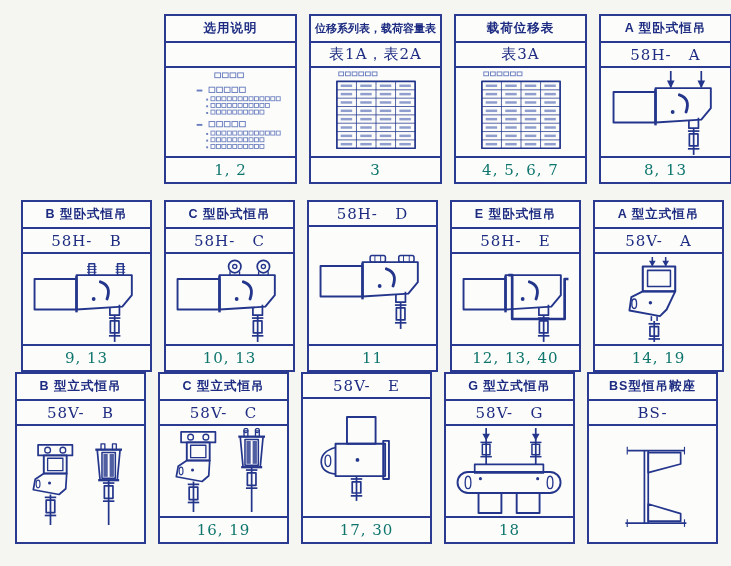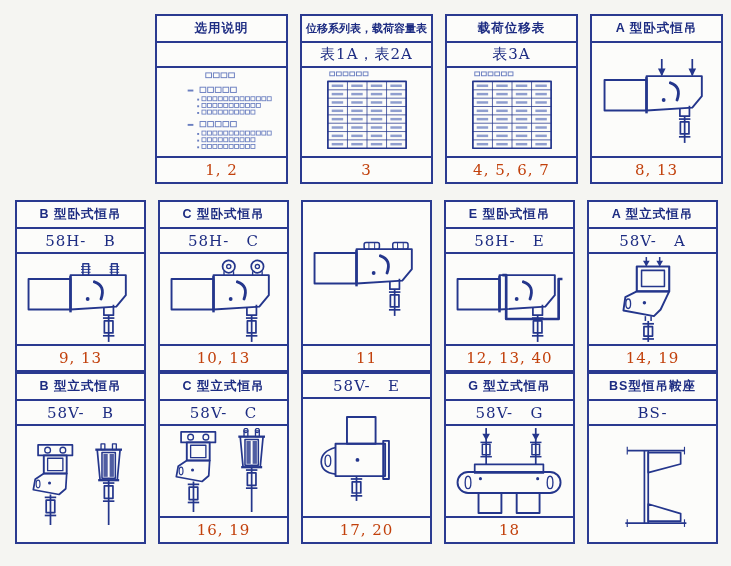--- a/index.html
+++ b/index.html
@@ -28,27 +28,27 @@
     height:25px;box-sizing:border-box;border-bottom:2px solid #2a3a90;
     display:flex;align-items:center;justify-content:center;
     font-family:"DejaVu Serif","Liberation Serif",serif;
     font-size:15px;color:#1d2c82;white-space:pre;letter-spacing:1px;
   }
   .body{flex:1;display:flex;align-items:center;justify-content:center;overflow:hidden;}
   .footer{
     height:26px;box-sizing:border-box;border-top:2px solid #2a3a90;
     display:flex;align-items:center;justify-content:center;
     font-family:"DejaVu Serif","Liberation Serif",serif;
-    font-size:15px;color:#c2410c;letter-spacing:1px;white-space:pre;
+    font-size:15px;color:#0f766e;letter-spacing:1px;white-space:pre;
   }
 </style>
 </head>
 <body>
 
-<div class="row r1" style="left:155px;top:14px;">
+<div class="row r1" style="left:164px;top:14px;">
   <div class="card">
     <div class="title">选用说明</div>
     <div class="subtitle"></div>
     <div class="body">
         <svg viewBox="0 0 130 90" width="124" height="86">
           <rect x="48" y="4" width="6" height="5" stroke="#6b7fc0" stroke-width="1" fill="none"></rect>
           <rect x="56" y="4" width="6" height="5" stroke="#6b7fc0" stroke-width="1" fill="none"></rect>
           <rect x="64" y="4" width="6" height="5" stroke="#6b7fc0" stroke-width="1" fill="none"></rect>
           <rect x="72" y="4" width="6" height="5" stroke="#6b7fc0" stroke-width="1" fill="none"></rect>
           <rect x="29" y="21.5" width="6" height="2" fill="#6b7fc0"></rect>
@@ -251,20 +251,21 @@
           <rect x="28" y="77.45" width="12" height="2.6" fill="#6b7fc0" opacity="0.75"></rect>
           <rect x="48.5" y="77.45" width="12" height="2.6" fill="#6b7fc0" opacity="0.75"></rect>
           <rect x="69" y="77.45" width="12" height="2.6" fill="#6b7fc0" opacity="0.75"></rect>
           <rect x="89.5" y="77.45" width="12" height="2.6" fill="#6b7fc0" opacity="0.75"></rect>
         </svg>
       </div>
     <div class="footer">4, 5, 6, 7</div>
   </div>
   <div class="card">
     <div class="title">A 型卧式恒吊</div>
+    <div class="subtitle">58H-   A</div>
     <div class="body">
         <svg viewBox="0 0 130 90" width="124" height="86">
           <rect x="10" y="24" width="44" height="32" stroke="#24368c" stroke-width="2" fill="none" stroke-linejoin="round"></rect>
           <line x1="54" y1="21" x2="54" y2="59" stroke="#24368c" stroke-width="2.6" fill="none" stroke-linejoin="round"></line>
           <polygon points="54,20 112,20 112,41 102,53 54,56" stroke="#24368c" stroke-width="2" fill="none" stroke-linejoin="round"></polygon>
           <path d="M 79,27 q 12,4 7,18" stroke="#24368c" stroke-width="3" fill="none" stroke-linejoin="round" stroke-linecap="round"></path>
           <circle cx="72" cy="45" r="2" fill="#24368c"></circle>
           <polyline points="89,54 89,62 99,62 99,51" stroke="#24368c" stroke-width="1.8" fill="none" stroke-linejoin="round"></polyline>
           <line x1="94" y1="62" x2="94" y2="90" stroke="#24368c" stroke-width="1.8" fill="none" stroke-linejoin="round"></line>
           <line x1="88" y1="65" x2="100" y2="65" stroke="#24368c" stroke-width="1.8" fill="none" stroke-linejoin="round"></line>
@@ -273,21 +274,21 @@
           <line x1="70" y1="2" x2="70" y2="19" stroke="#24368c" stroke-width="1.8" fill="none" stroke-linejoin="round"></line>
           <polygon points="66,12 74,12 70,20" fill="#24368c"></polygon>
           <line x1="102" y1="2" x2="102" y2="19" stroke="#24368c" stroke-width="1.8" fill="none" stroke-linejoin="round"></line>
           <polygon points="98,12 106,12 102,20" fill="#24368c"></polygon>
         </svg>
       </div>
     <div class="footer">8, 13</div>
   </div>
 </div>
 
-<div class="row r2" style="left:15px;top:200px;">
+<div class="row r2" style="left:21px;top:200px;">
   <div class="card">
     <div class="title">B 型卧式恒吊</div>
     <div class="subtitle">58H-   B</div>
     <div class="body">
         <svg viewBox="0 0 130 90" width="124" height="86">
           <rect x="10" y="24" width="44" height="32" stroke="#24368c" stroke-width="2" fill="none" stroke-linejoin="round"></rect>
           <line x1="54" y1="21" x2="54" y2="59" stroke="#24368c" stroke-width="2.6" fill="none" stroke-linejoin="round"></line>
           <polygon points="54,20 112,20 112,41 102,53 54,56" stroke="#24368c" stroke-width="2" fill="none" stroke-linejoin="round"></polygon>
           <path d="M 79,27 q 12,4 7,18" stroke="#24368c" stroke-width="3" fill="none" stroke-linejoin="round" stroke-linecap="round"></path>
           <circle cx="72" cy="45" r="2" fill="#24368c"></circle>
@@ -329,20 +330,21 @@
           <line x1="75" y1="16" x2="75" y2="20" stroke="#24368c" stroke-width="1.4" fill="none" stroke-linejoin="round"></line>
           <circle cx="100" cy="11" r="6.5" stroke="#24368c" stroke-width="1.8" fill="none" stroke-linejoin="round"></circle>
           <circle cx="100" cy="11" r="2.2" stroke="#24368c" stroke-width="1.4" fill="none" stroke-linejoin="round"></circle>
           <line x1="95" y1="16" x2="95" y2="20" stroke="#24368c" stroke-width="1.4" fill="none" stroke-linejoin="round"></line>
           <line x1="105" y1="16" x2="105" y2="20" stroke="#24368c" stroke-width="1.4" fill="none" stroke-linejoin="round"></line>
         </svg>
       </div>
     <div class="footer">10, 13</div>
   </div>
   <div class="card">
+    <div class="subtitle">58H-   D</div>
     <div class="body">
         <svg viewBox="0 0 130 90" width="124" height="86">
           <rect x="10" y="24" width="44" height="32" stroke="#24368c" stroke-width="2" fill="none" stroke-linejoin="round"></rect>
           <line x1="54" y1="21" x2="54" y2="59" stroke="#24368c" stroke-width="2.6" fill="none" stroke-linejoin="round"></line>
           <polygon points="54,20 112,20 112,41 102,53 54,56" stroke="#24368c" stroke-width="2" fill="none" stroke-linejoin="round"></polygon>
           <path d="M 79,27 q 12,4 7,18" stroke="#24368c" stroke-width="3" fill="none" stroke-linejoin="round" stroke-linecap="round"></path>
           <circle cx="72" cy="45" r="2" fill="#24368c"></circle>
           <polyline points="89,54 89,62 99,62 99,51" stroke="#24368c" stroke-width="1.8" fill="none" stroke-linejoin="round"></polyline>
           <line x1="94" y1="62" x2="94" y2="90" stroke="#24368c" stroke-width="1.8" fill="none" stroke-linejoin="round"></line>
           <line x1="88" y1="65" x2="100" y2="65" stroke="#24368c" stroke-width="1.8" fill="none" stroke-linejoin="round"></line>
@@ -483,21 +485,21 @@
           <rect x="82" y="27" width="6" height="40" stroke="#24368c" stroke-width="2" fill="none" stroke-linejoin="round"></rect>
           <path d="M 32,34 Q 17,38 17,49 Q 17,60 32,62" stroke="#24368c" stroke-width="1.8" fill="none" stroke-linejoin="round"></path>
           <ellipse cx="24" cy="48" rx="3" ry="6" stroke="#24368c" stroke-width="1.4" fill="none" stroke-linejoin="round"></ellipse>
           <circle cx="55" cy="47" r="2" fill="#24368c"></circle>
           <line x1="54" y1="64" x2="54" y2="90" stroke="#24368c" stroke-width="1.8" fill="none" stroke-linejoin="round"></line>
           <line x1="48" y1="67" x2="60" y2="67" stroke="#24368c" stroke-width="1.8" fill="none" stroke-linejoin="round"></line>
           <rect x="49.5" y="70" width="9" height="11.700000000000001" stroke="#24368c" stroke-width="1.8" fill="none" stroke-linejoin="round"></rect>
           <line x1="48" y1="84.7" x2="60" y2="84.7" stroke="#24368c" stroke-width="1.8" fill="none" stroke-linejoin="round"></line>
         </svg>
       </div>
-    <div class="footer">17, 20</div>
+    <div class="footer">17, 30</div>
   </div>
   <div class="card">
     <div class="title">G 型立式恒吊</div>
     <div class="subtitle">58V-   G</div>
     <div class="body">
         <svg viewBox="0 0 130 90" width="124" height="86">
           <line x1="40" y1="0" x2="40" y2="38" stroke="#24368c" stroke-width="1.8" fill="none" stroke-linejoin="round"></line>
           <polygon points="36,6 44,6 40,13" fill="#24368c"></polygon>
           <line x1="34" y1="15" x2="46" y2="15" stroke="#24368c" stroke-width="1.6" fill="none" stroke-linejoin="round"></line>
           <rect x="36" y="17" width="8" height="11" stroke="#24368c" stroke-width="1.6" fill="none" stroke-linejoin="round"></rect>

